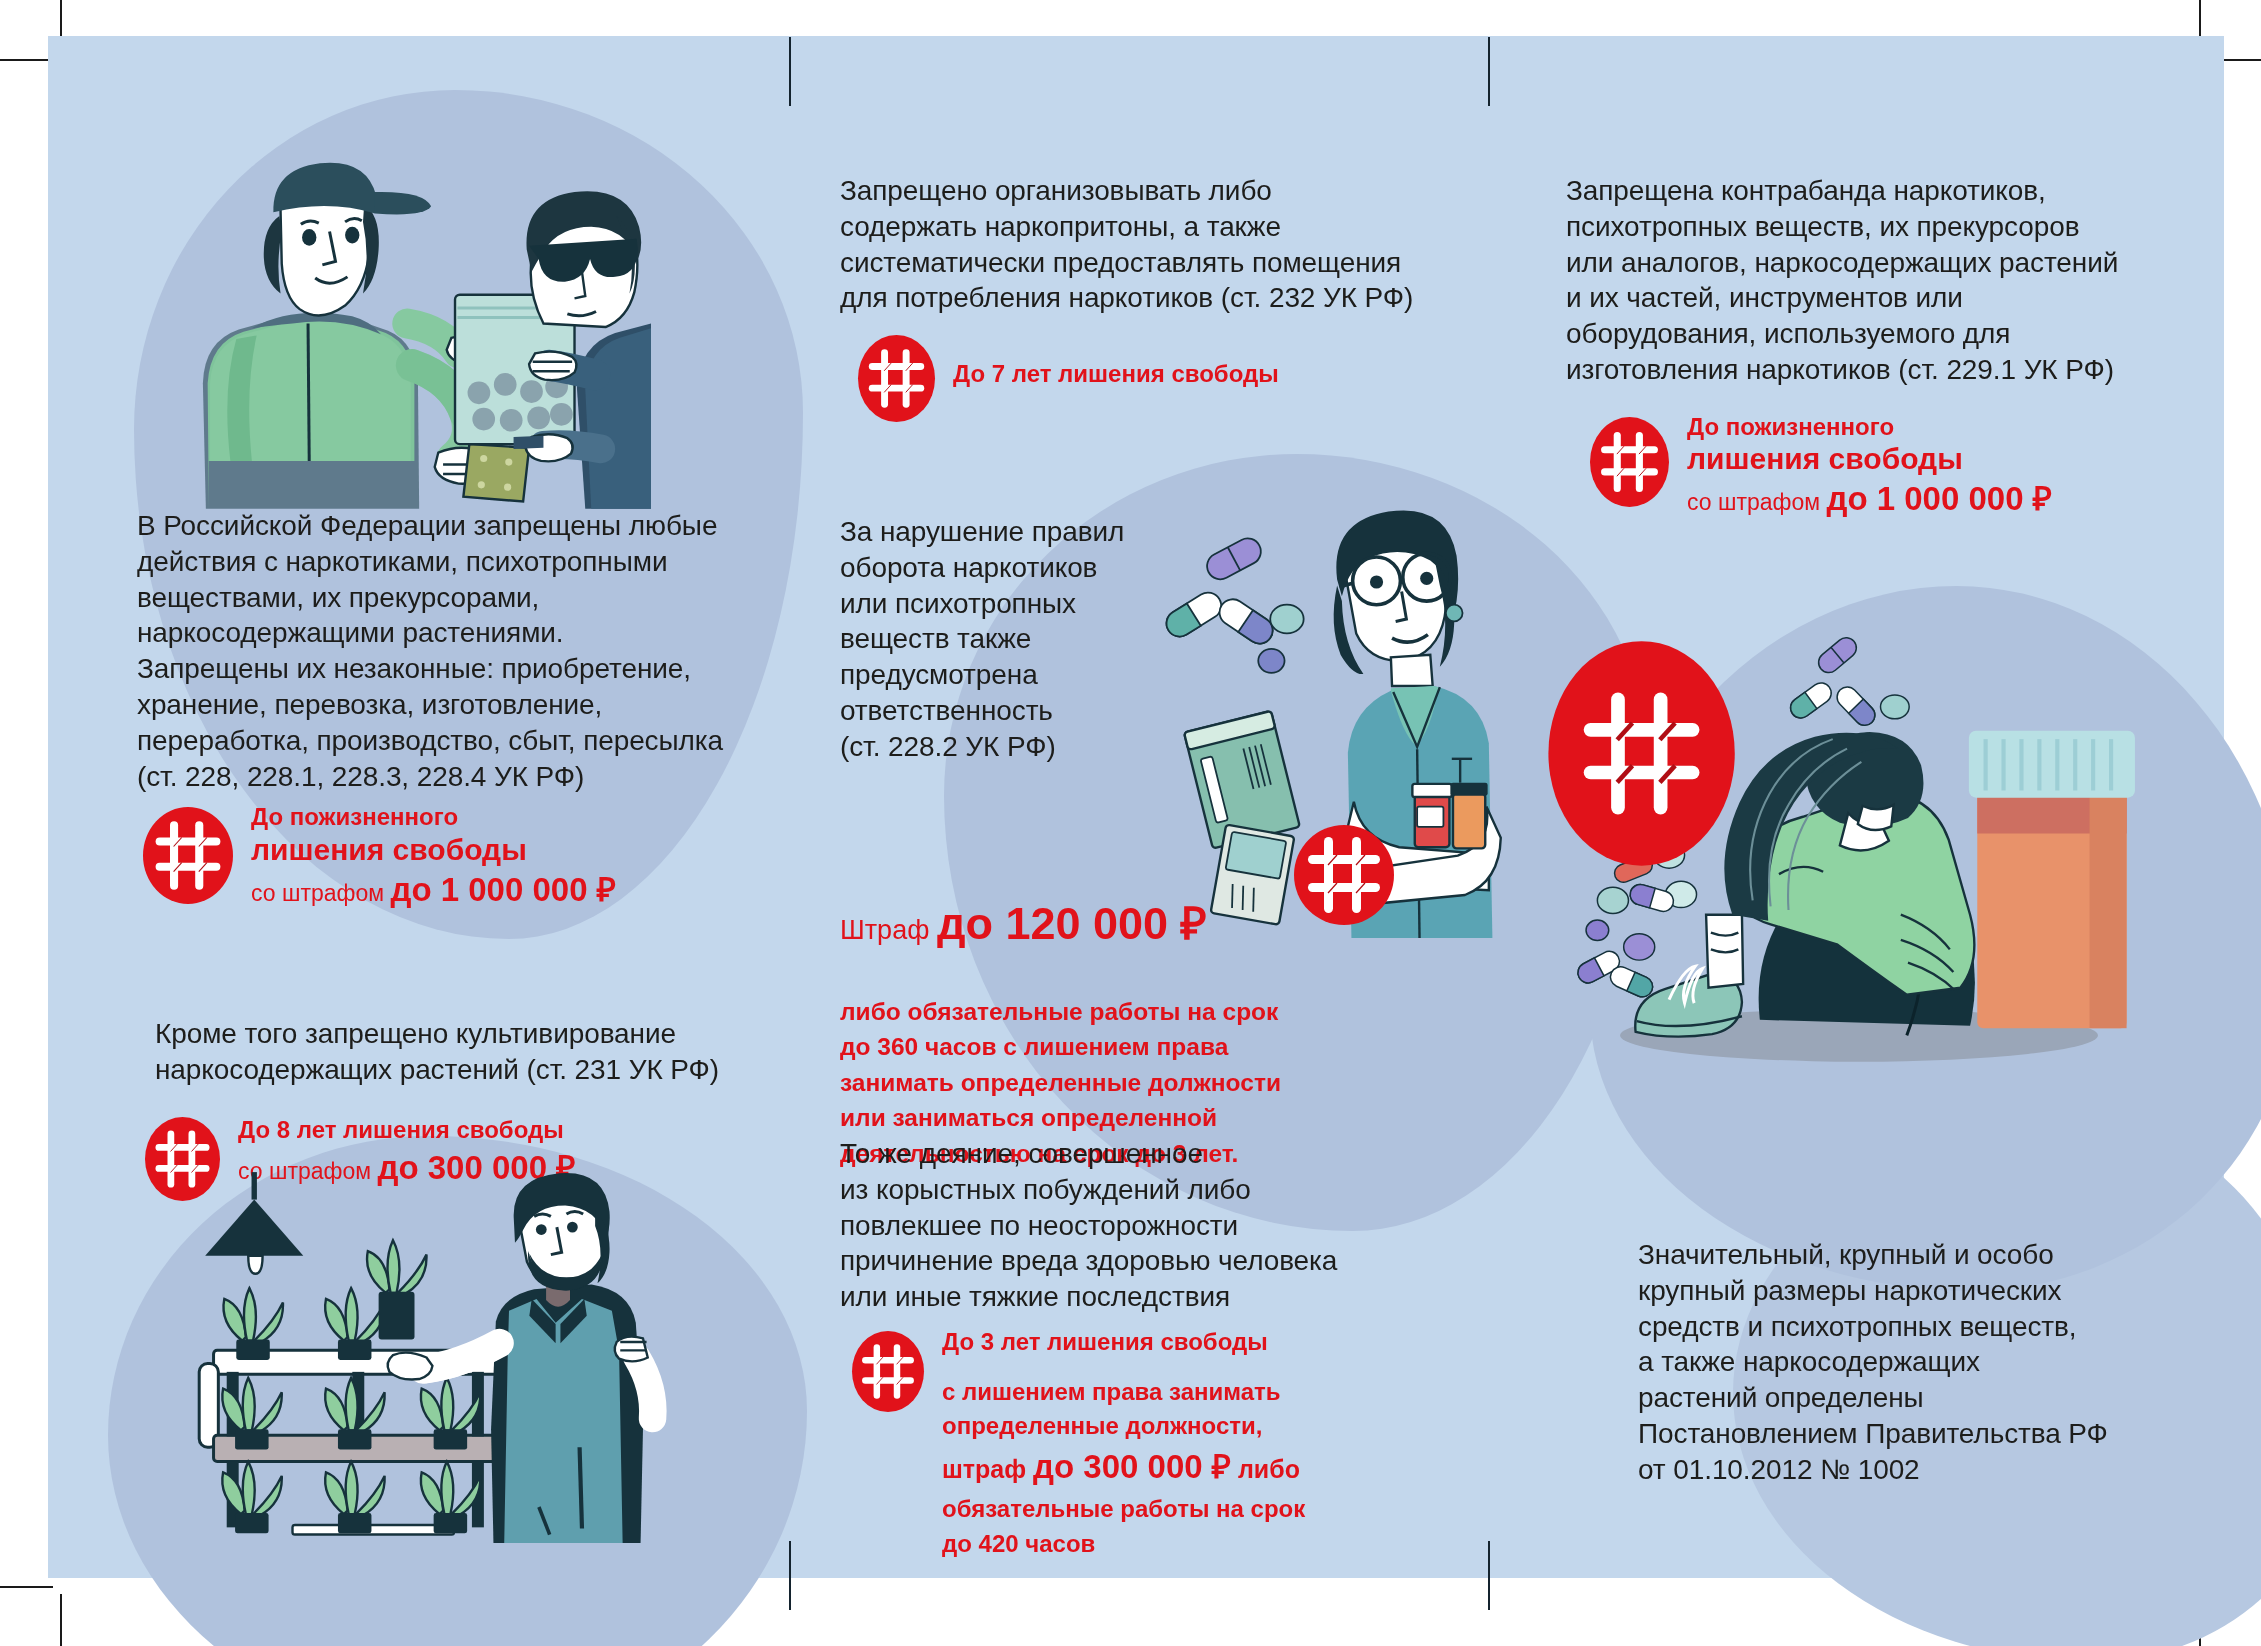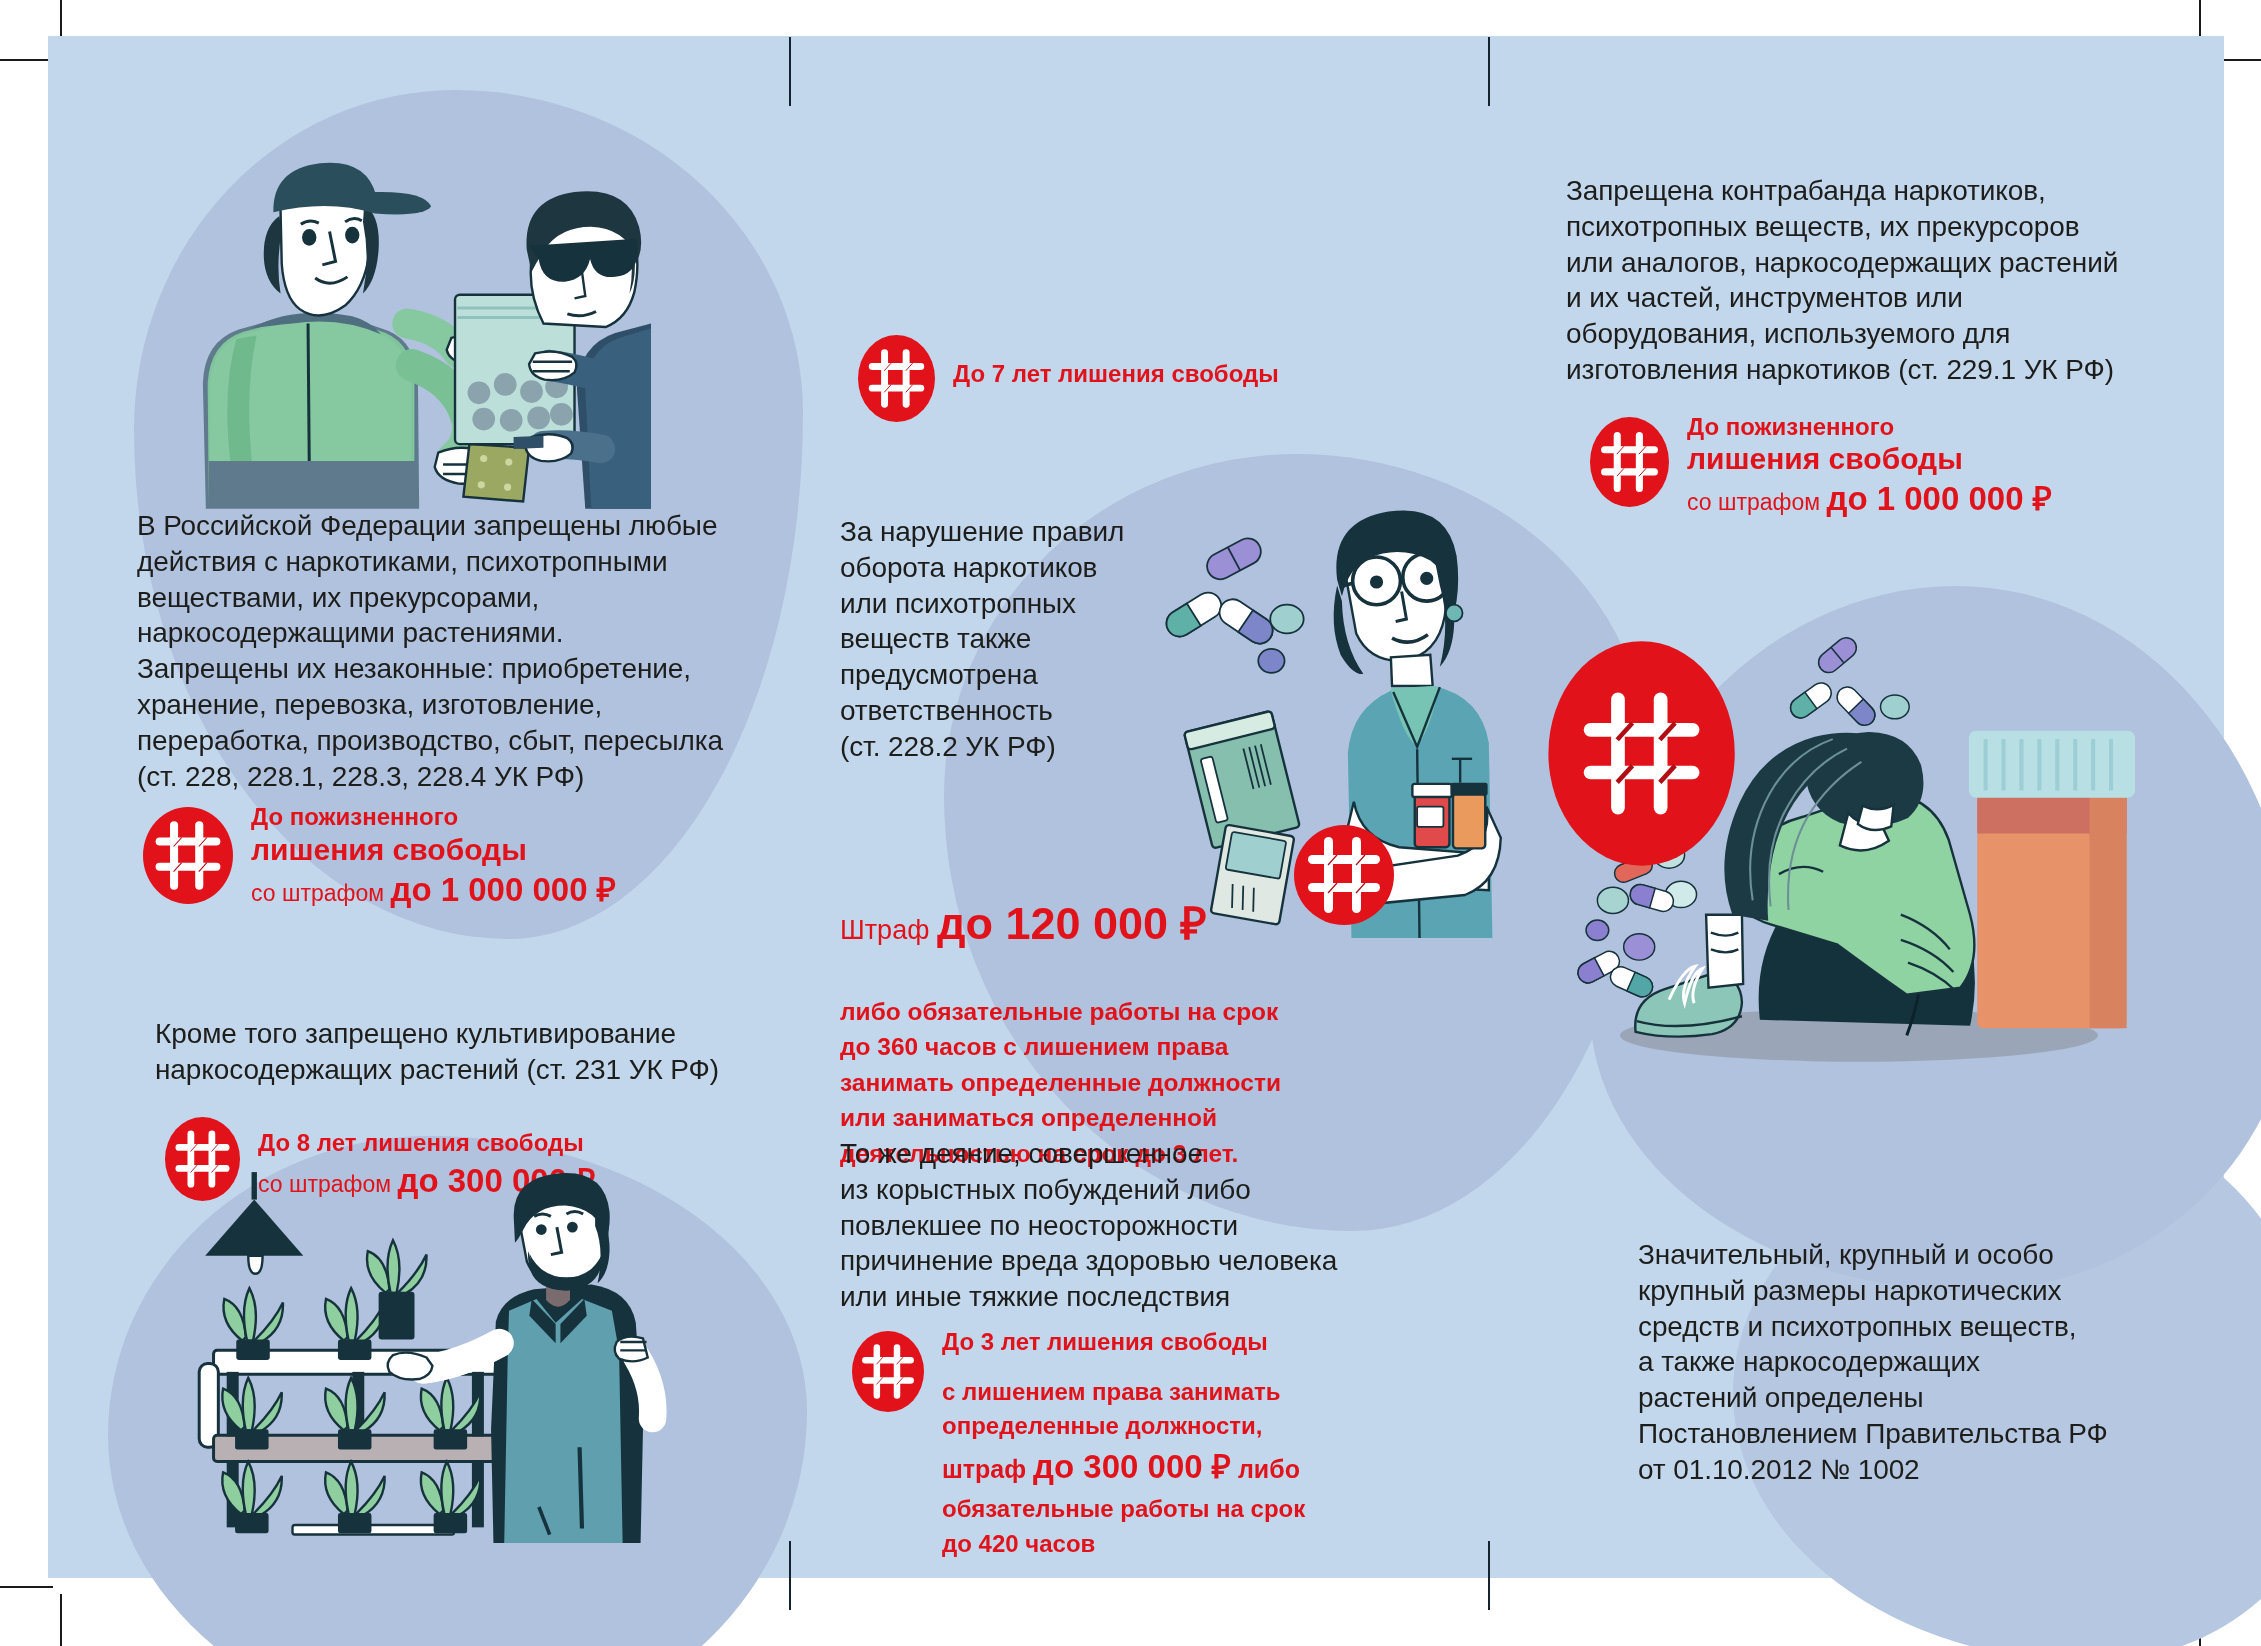--- a/index.html
+++ b/index.html
@@ -211,21 +211,21 @@
         <div class="l2">лишения свободы</div>
         <div style="margin-top:3.6px;">
           <span class="small">со штрафом </span><span class="big">до 1 000 000 ₽</span>
         </div>
       </div>
     </div>
 
     <div class="para" style="position:absolute;left:18px;top:980px;width:652px;">Кроме того запрещено культивирование
 наркосодержащих растений (ст. 231 УК РФ)</div>
 
-    <div class="penalty" style="position:absolute;left:28px;top:1076px;width:658px;align-items:flex-end;">
+    <div class="penalty" style="position:absolute;left:8px;top:1076px;width:658px;">
       <div class="bars" style="width:75px;height:84px;margin-top:4.8px;">
         <svg viewBox="0 0 100 100" aria-hidden="true">
           <g fill="#ffffff">
             <rect x="30" y="12" width="9" height="76" rx="4.5"></rect>
             <rect x="58" y="12" width="9" height="76" rx="4.5"></rect>
             <rect x="14" y="30" width="72" height="9" rx="4.5"></rect>
             <rect x="14" y="58" width="72" height="9" rx="4.5"></rect>
           </g>
           <g stroke="#b00d14" stroke-width="1.2">
             <line x1="34" y1="40" x2="43" y2="30"></line>
@@ -353,20 +353,24 @@
 
     <g transform="translate(370,110)">
       <path d="M46 92 Q8 62 16 22 Q48 34 52 86 Z" fill="#8fce9e" stroke="#16323c" stroke-width="4"></path>
       <path d="M54 92 Q42 38 58 4 Q76 38 64 92 Z" fill="#8fce9e" stroke="#16323c" stroke-width="4"></path>
       <path d="M66 92 Q100 58 114 28 Q116 72 78 94 Z" fill="#8fce9e" stroke="#16323c" stroke-width="4"></path>
       <rect x="34" y="90" width="60" height="80" rx="5" fill="#16323c"></rect>
     </g>
   </svg>
 
   <div class="col col2">
+    <div class="para" style="position:absolute;left:0;top:137px;width:646px;">Запрещено организовывать либо
+содержать наркопритоны, а также
+систематически предоставлять помещения
+для потребления наркотиков (ст. 232 УК РФ)</div>
 
     <div class="penalty" style="position:absolute;left:18px;top:299px;width:646px;">
       <div class="bars" style="width:77px;height:87px;">
         <svg viewBox="0 0 100 100" aria-hidden="true">
           <g fill="#ffffff">
             <rect x="30" y="12" width="9" height="76" rx="4.5"></rect>
             <rect x="58" y="12" width="9" height="76" rx="4.5"></rect>
             <rect x="14" y="30" width="72" height="9" rx="4.5"></rect>
             <rect x="14" y="58" width="72" height="9" rx="4.5"></rect>
           </g>

